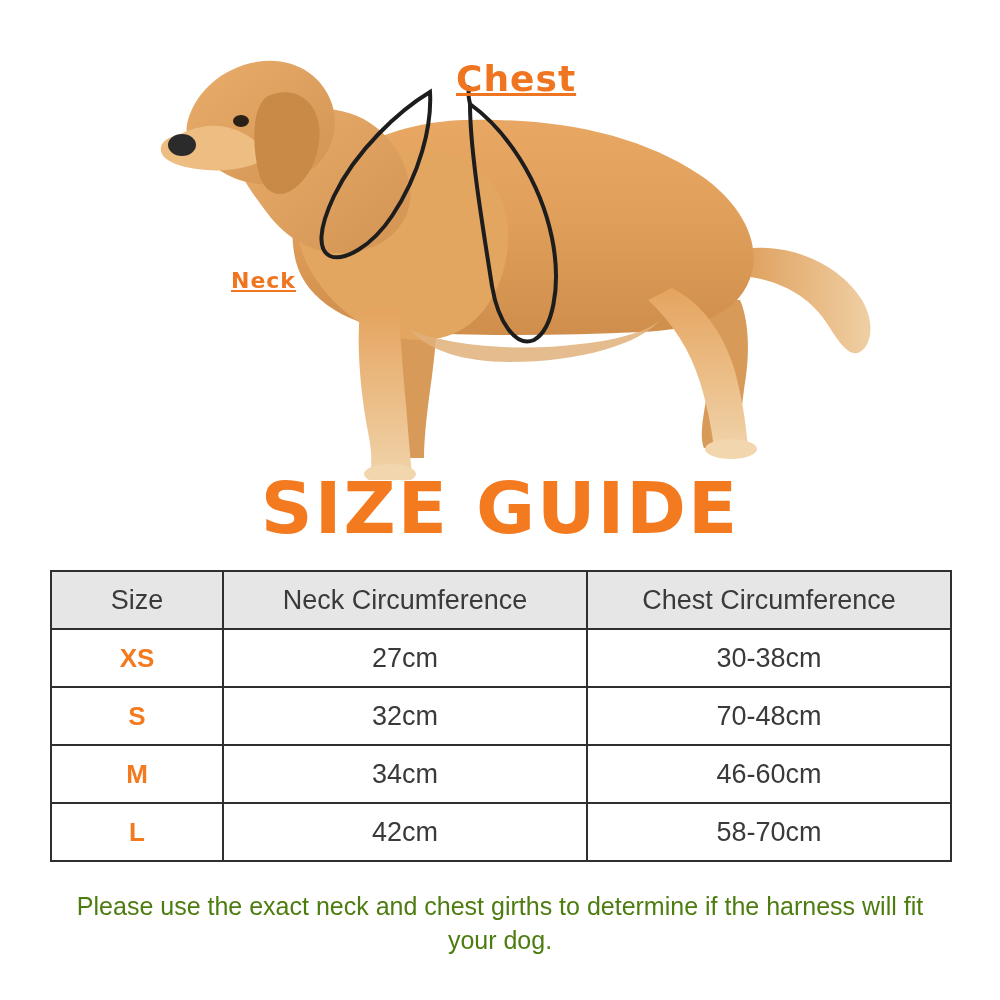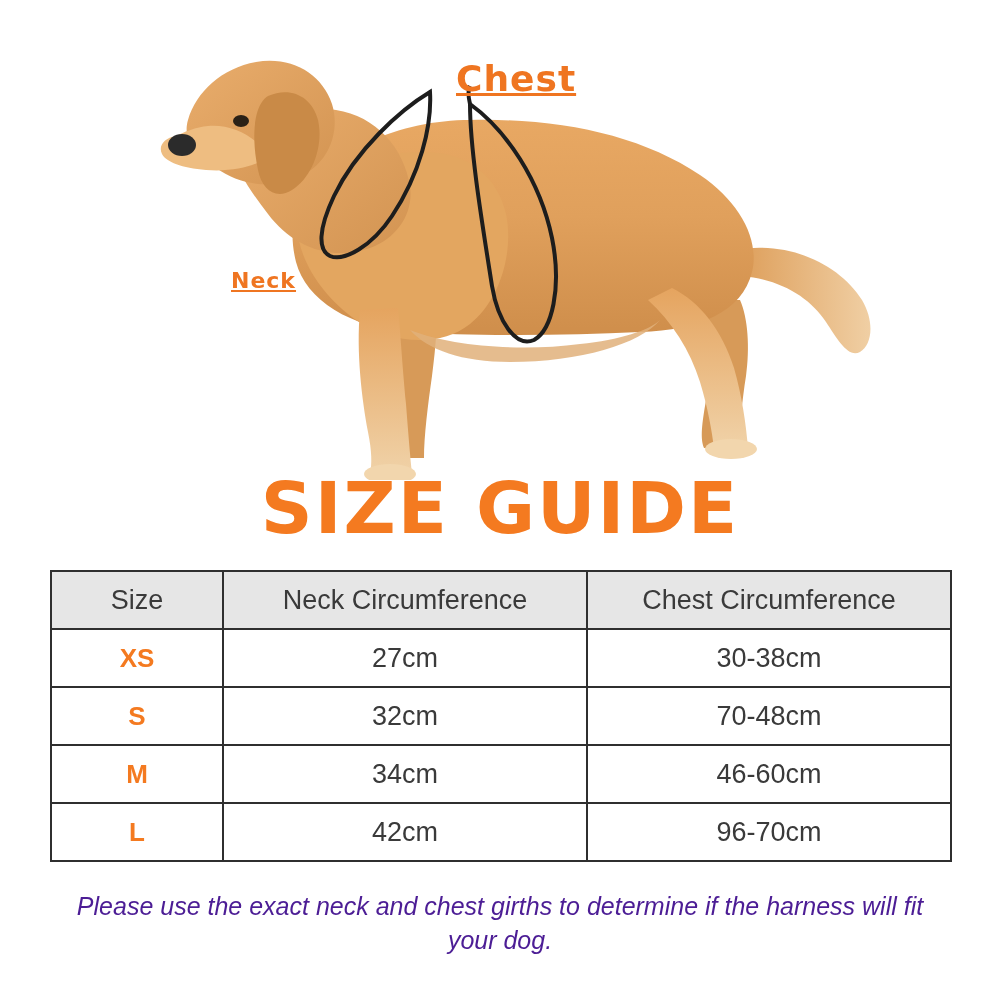--- a/index.html
+++ b/index.html
@@ -106,24 +106,23 @@
   col.c-chest { width: 364px; }
 
   
   #footnote {
     position: absolute;
     left: 60px;
     top: 890px;
     width: 880px;
     text-align: center;
     font-size: 25px;
-    color: #4c1d95;
+    color: #4d7c0f;
     line-height: 1.35;
     font-family: "Liberation Sans", sans-serif;
-    font-style: italic;
   }
 </style>
 </head>
 <body>
 
 <div id="page">
 
   <div id="illustration">
     <svg id="dog-svg" width="1000" height="480" viewBox="0 0 1000 480" xmlns="http://www.w3.org/2000/svg">
       <defs>
@@ -230,21 +229,21 @@
           <td>70-48cm</td>
         </tr>
         <tr>
           <td class="size-cell">M</td>
           <td>34cm</td>
           <td>46-60cm</td>
         </tr>
         <tr>
           <td class="size-cell">L</td>
           <td>42cm</td>
-          <td>96-70cm</td>
+          <td>58-70cm</td>
         </tr>
       </tbody>
     </table>
   </div>
 
   <div id="footnote">Please use the exact neck and chest girths to determine if the harness will fit your dog.</div>
 
 </div>
 
 </body></html>

